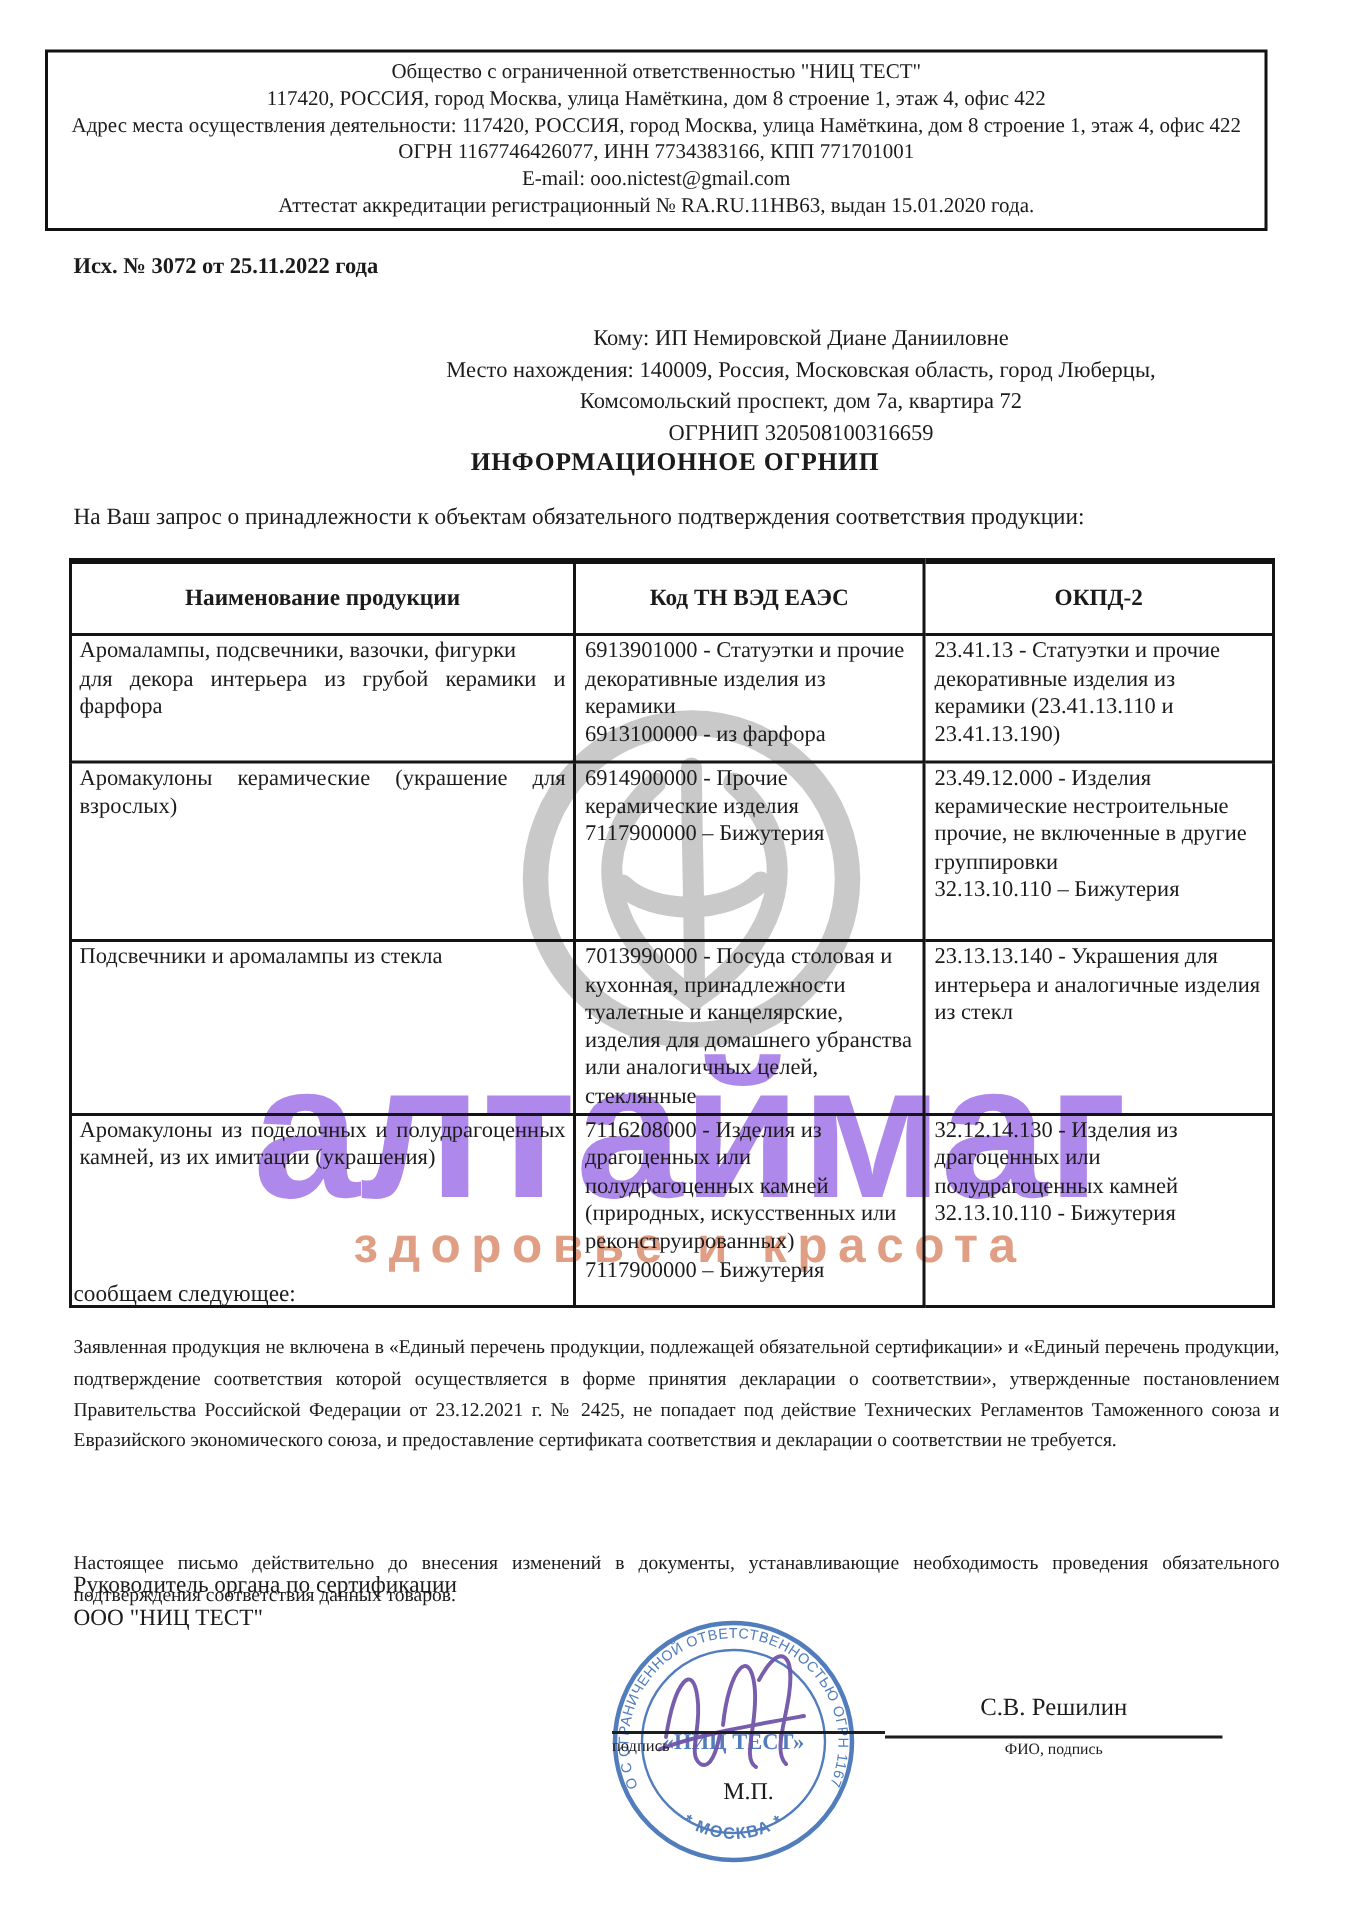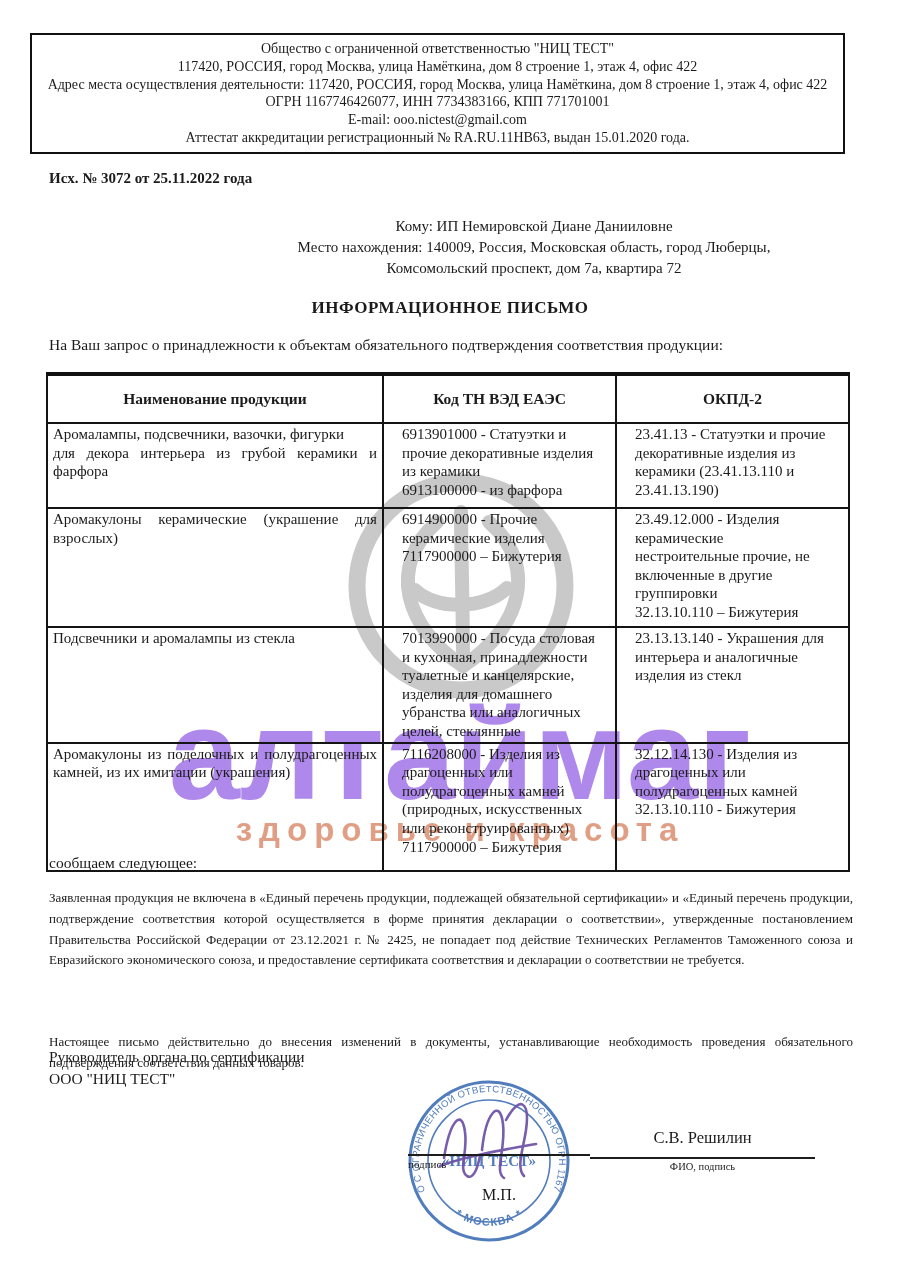--- a/index.html
+++ b/index.html
@@ -47,21 +47,21 @@
     border:2px solid #141414; vertical-align:top; overflow:hidden;
   }
   .doc-table thead th {
     border-top:4px solid #111; font-size:15.5px; font-weight:bold;
     vertical-align:middle; text-align:center; height:42px; padding:2px 4px;
   }
   .col-name  { width:326px; }
   .col-tnved { width:223px; }
   .col-okpd  { width:223px; }
   .c-name { text-align:justify; padding:1px 5px;margin-top:47px; }
-  .c-code { padding:1px 18px; }
+  .c-code { padding:1px 6px; }
   .c-code div, .c-name div { margin:0; }
   tr.r1 { height:85px; } tr.r2 { height:119px; }
   tr.r3 { height:112px; } tr.r4 { height:128px; }
   .after-table { left:49px; top:854px; font-size:15.5px; }
   .para { left:49px; width:804px; font-size:13px; line-height:1.6; text-align:justify; }
   .para1 { top:888px; }
   .para2 { top:1032px; }
   .sig-role { left:49px; top:1046px; font-size:15.5px; line-height:1.45; }
   .stamp-svg { left:404px; top:1076px; width:170px; height:170px; z-index:2; }
   .scribble-svg { left:432px; top:1086px; width:115px; height:115px; z-index:3; }
@@ -96,23 +96,24 @@
     <div>ОГРН 1167746426077, ИНН 7734383166, КПП 771701001</div>
     <div>E-mail: ooo.nictest@gmail.com</div>
     <div>Аттестат аккредитации регистрационный № RA.RU.11НВ63, выдан 15.01.2020 года.</div>
   </div>
 
   <div class="abs ref-line">Исх. № 3072 от 25.11.2022 года</div>
 
   <div class="abs recipient">
     <div>Кому: ИП Немировской Диане Данииловне</div>
     <div>Место нахождения: 140009, Россия, Московская область, город Люберцы, Комсомольский проспект, дом 7а, квартира 72</div>
+    <div>ОГРНИП 320508100316659</div>
   </div>
 
-  <div class="abs doc-title">ИНФОРМАЦИОННОЕ ПИСЬМО</div>
+  <div class="abs doc-title">ИНФОРМАЦИОННОЕ ОГРНИП</div>
   <div class="abs intro">На Ваш запрос о принадлежности к объектам обязательного подтверждения соответствия продукции:</div>
 
   <table class="abs doc-table">
     <thead>
       <tr>
         <th class="col-name">Наименование продукции</th>
         <th class="col-tnved">Код ТН ВЭД ЕАЭС</th>
         <th class="col-okpd">ОКПД-2</th>
       </tr>
     </thead>

